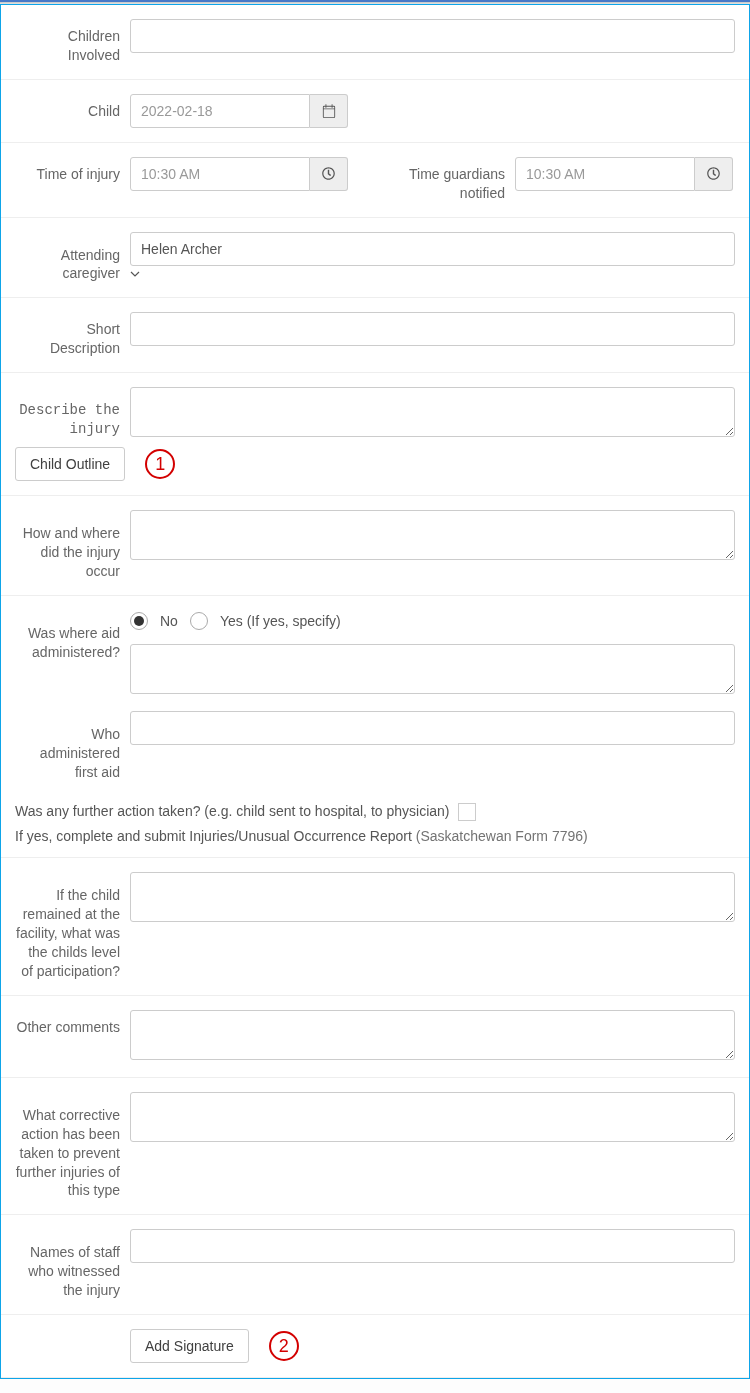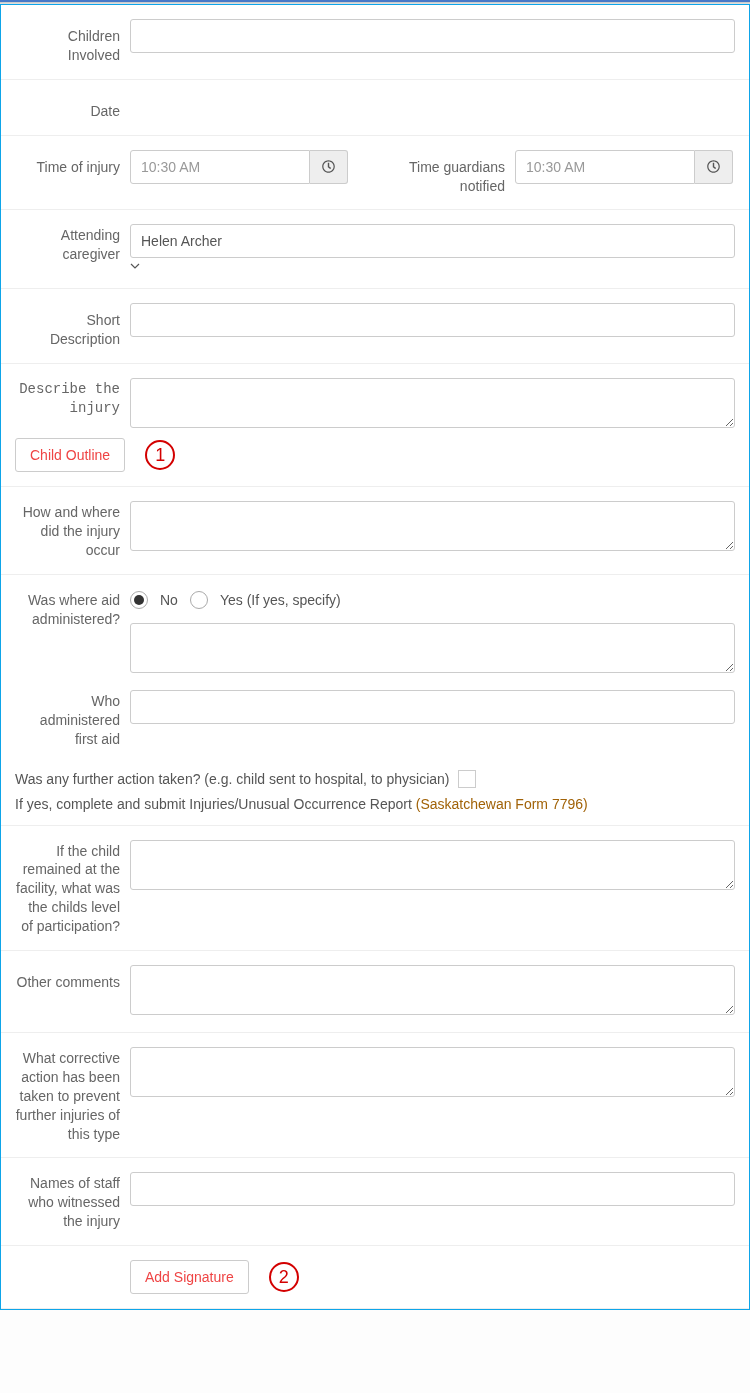--- a/index.html
+++ b/index.html
@@ -30,21 +30,21 @@
     align-items: flex-start;
   }
   .label-col {
     width: 115px;
     text-align: right;
     padding-right: 10px;
     color: #666;
     line-height: 1.35;
     padding-top: 8px;
   }
-  .label-col.tall { padding-top: 2px; }
+  .label-col.tall { padding-top: 2px; margin-top: 12px; }
   .field-col {
     flex: 1;
   }
   .two-col-row {
     display: flex;
     width: 100%;
   }
   .two-col-half {
     display: flex;
     width: 50%;
@@ -130,33 +130,33 @@
     background: #fff;
   }
   .btn {
     display: inline-block;
     padding: 8px 14px;
     border: 1px solid #ccc;
     background: #fff;
     border-radius: 3px;
     cursor: pointer;
     font-size: 14px;
-    color: #ef4444;
+    color: #404040;
   }
   .btn-success {
     background: #8bc34a;
     border-color: #7cb342;
     color: #fff;
   }
   .btn-primary {
     background: #2a7de1;
     border-color: #2270d0;
     color: #fff;
   }
-  a.link { color: #a16207; text-decoration: none; }
+  a.link { color: #737373; text-decoration: none; }
   .annot {
     width: 30px;
     height: 30px;
     border: 2px solid #d30000;
     border-radius: 50%;
     color: #d30000;
     font-size: 18px;
     font-weight: 500;
     display: inline-flex;
     align-items: center;
@@ -184,21 +184,31 @@
 <div class="form-container">
 
   <div class="form-row">
     <div class="label-col">Children Involved</div>
     <div class="field-col">
       <input type="text" style="">
     </div>
   </div>
 
   <div class="form-row">
-    <div class="label-col">Date</div>
+    <div class="label-col">Child</div>
+    <div class="field-col">
+      <div class="input-group">
+        <input type="text" readonly="" value="2022-02-18" style="">
+        <div class="input-addon">
+          <svg class="icon-svg" viewBox="0 0 448 512">
+              <path d="M400 64h-48V16a16 16 0 0 0-32 0v48H128V16a16 16 0 0 0-32 0v48H48A48 48 0 0 0 0 112v352a48 48 0 0 0 48 48h352a48 48 0 0 0 48-48V112a48 48 0 0 0-48-48zM48 96h48v32a16 16 0 0 0 32 0V96h192v32a16 16 0 0 0 32 0V96h48a16 16 0 0 1 16 16v48H32v-48a16 16 0 0 1 16-16zm352 384H48a16 16 0 0 1-16-16V192h384v272a16 16 0 0 1-16 16z"></path>
+            </svg>
+        </div>
+      </div>
+    </div>
   </div>
 
   <div class="form-row">
     <div class="two-col-row">
       <div class="two-col-half">
         <div class="label-col">Time of injury</div>
         <div class="field-col">
           <div class="input-group">
             <input type="text" readonly="" value="10:30 AM" style="">
             <div class="input-addon">

